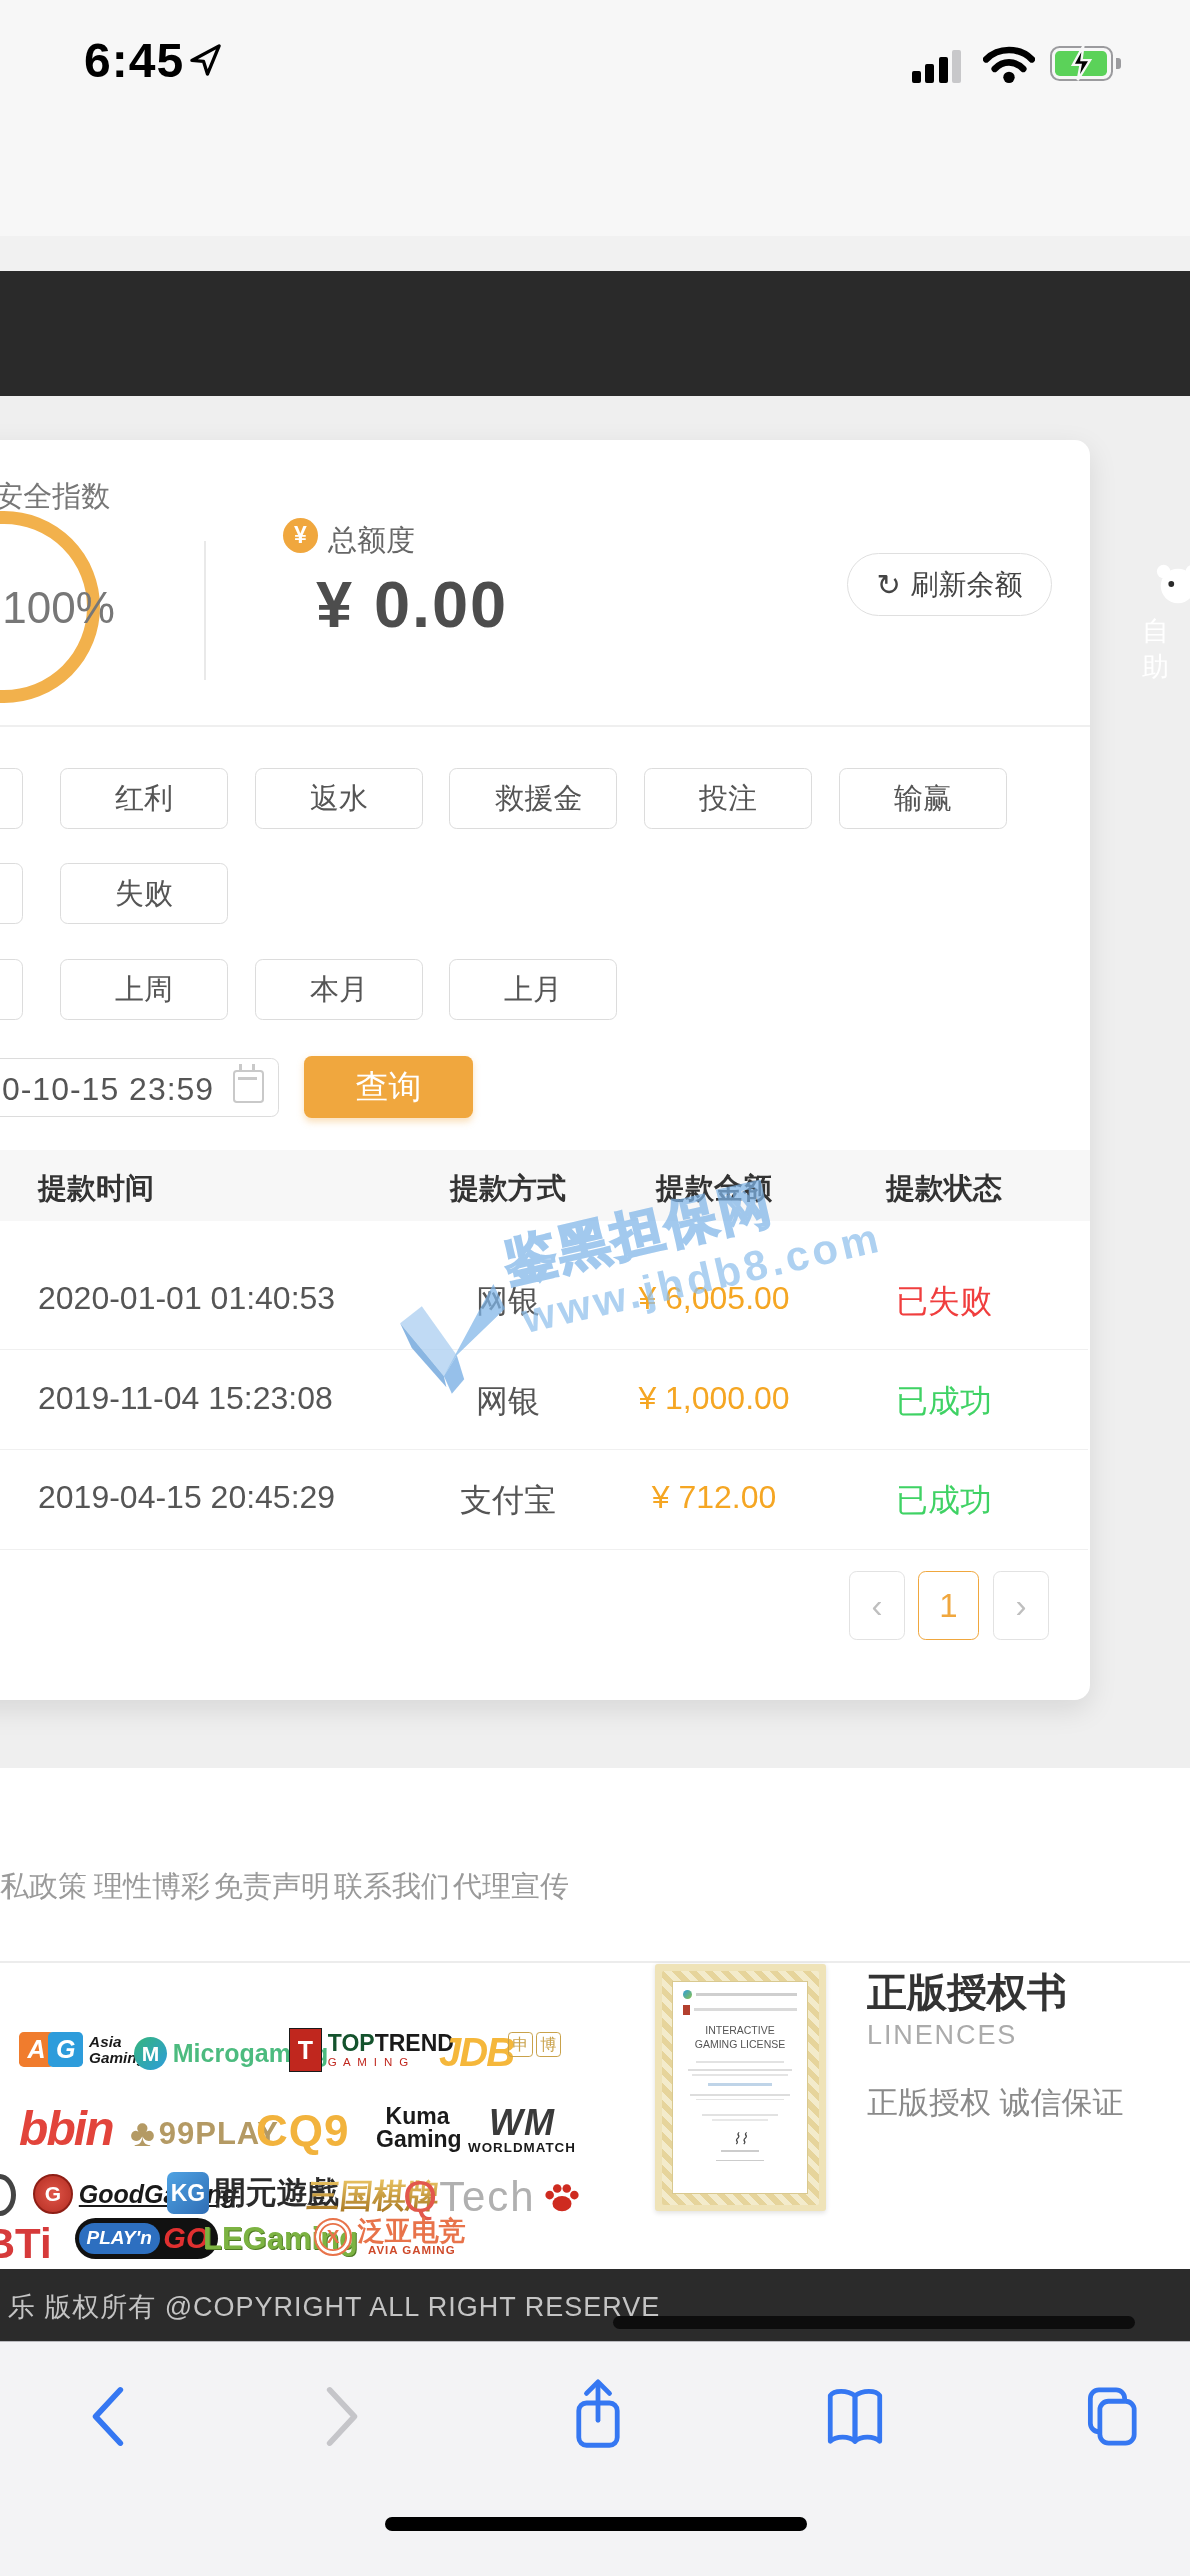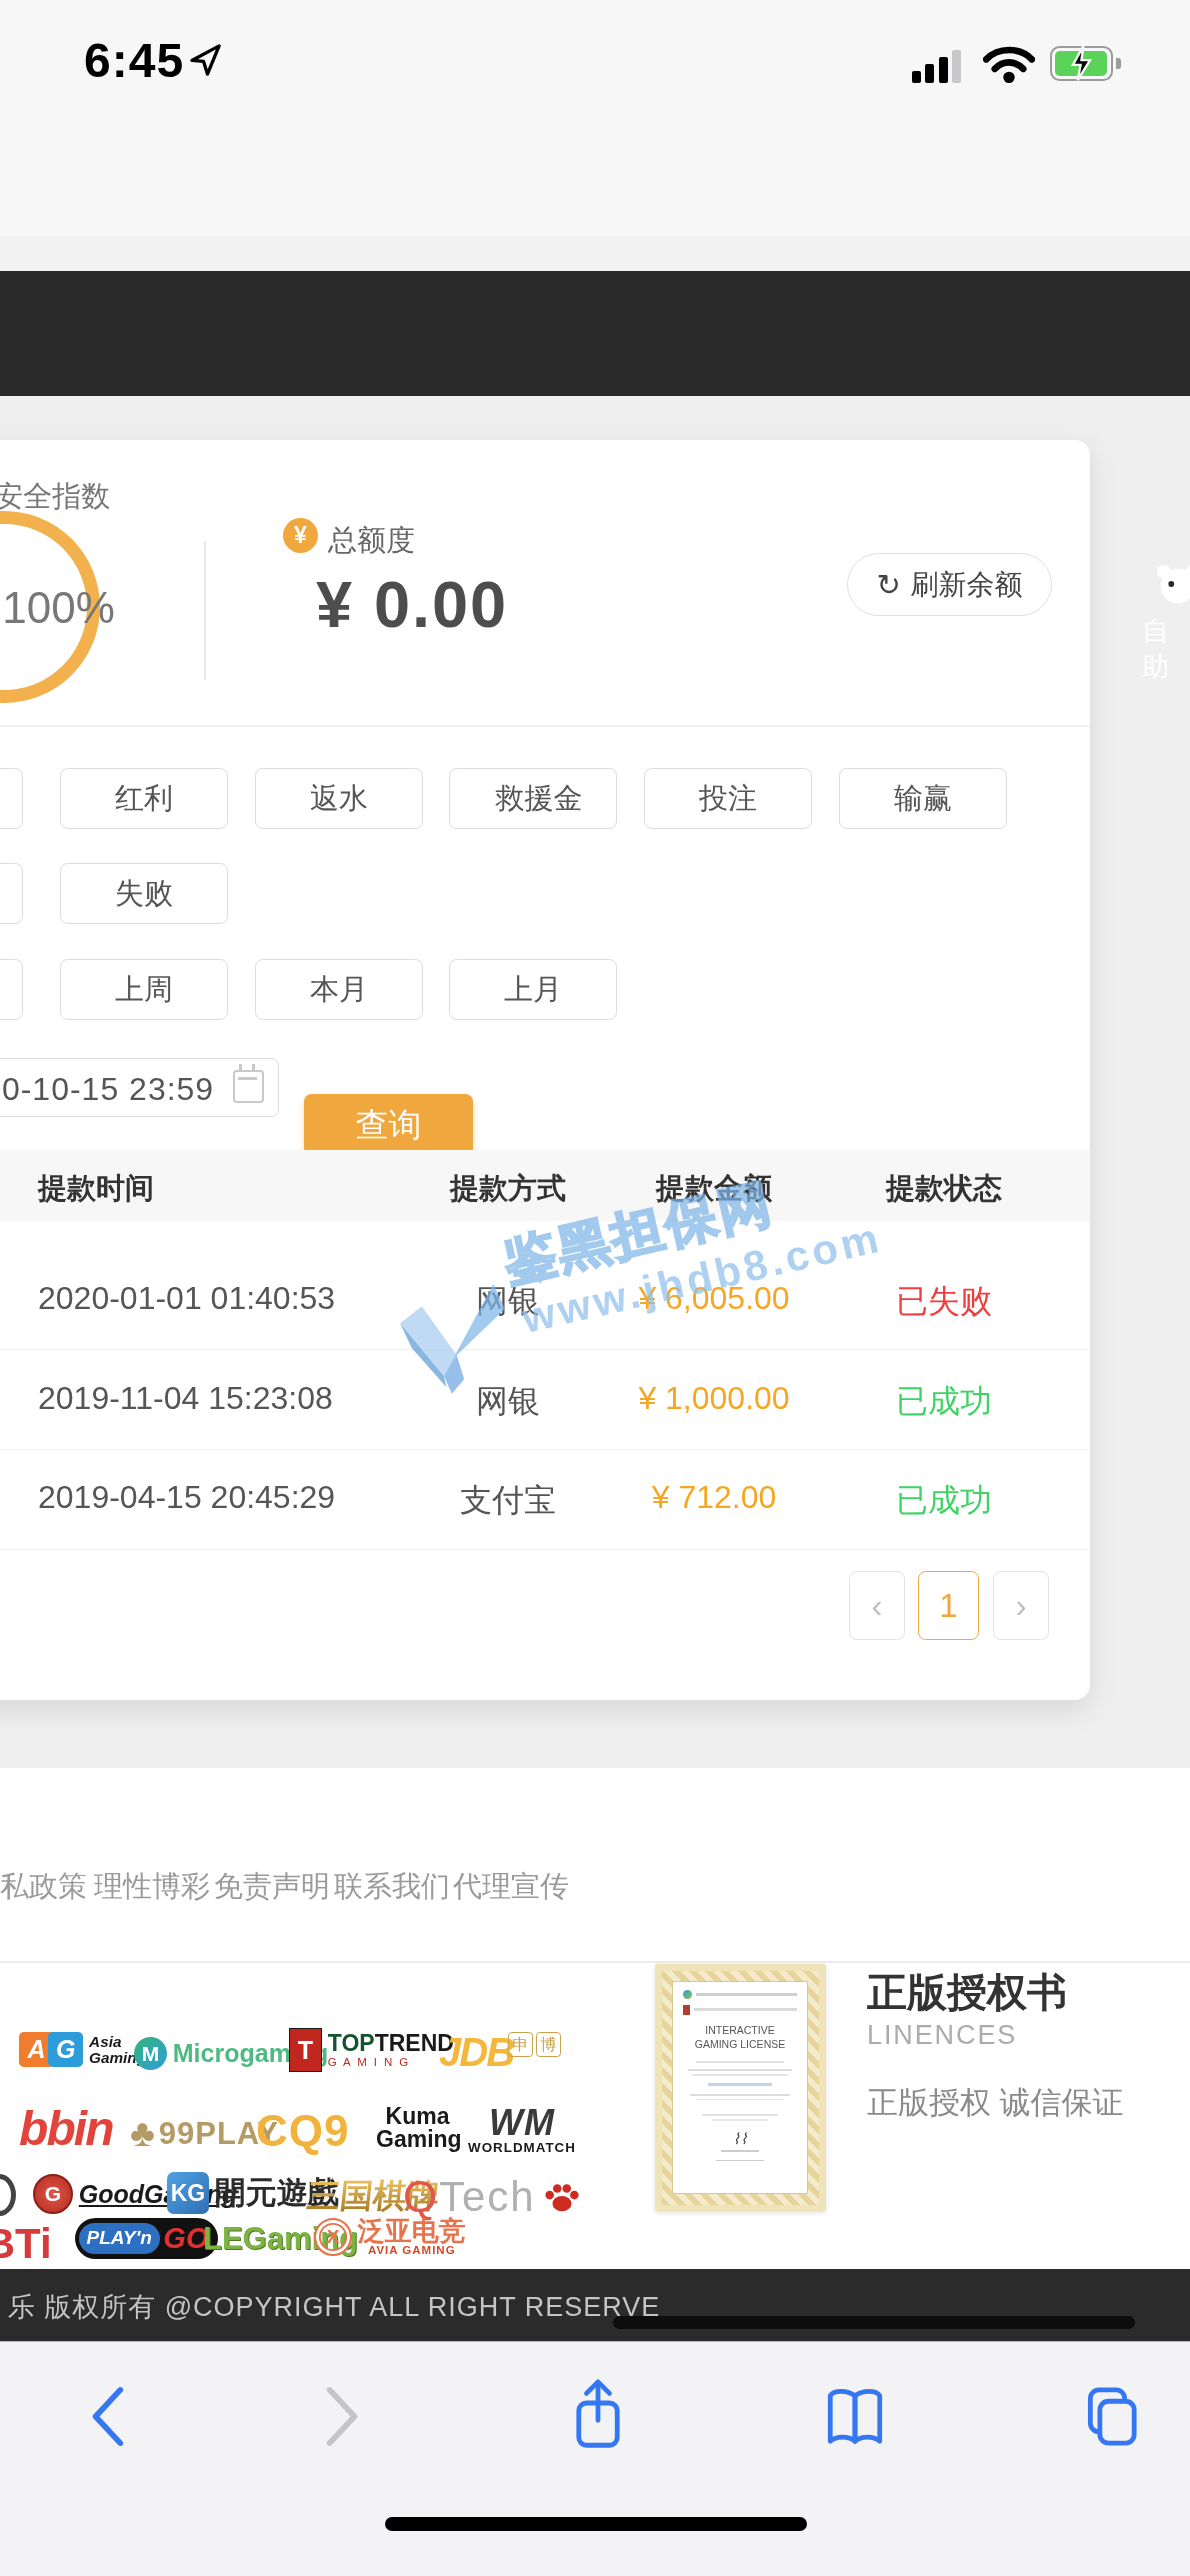--- a/index.html
+++ b/index.html
@@ -195,21 +195,21 @@
   <div class="abs fbtn" style="left:255px;top:959px;z-index:2;">本月</div>
   <div class="abs fbtn" style="left:449px;top:959px;z-index:2;">上月</div>
 
   <div class="abs" id="dateinput" style="z-index:2;"></div>
   <span class="abs" style="left:1.9px;top:1071px;font-size:32px;color:#555;letter-spacing:1px;z-index:3;">0-10-15 23:59</span>
   <span class="abs" style="left:233px;top:1070px;width:31px;height:33px;border:2.9px solid #C9C9C9;border-radius:3.8px;z-index:3;">
     <span class="abs" style="left:2.9px;top:4.8px;width:19px;height:2.9px;background:#C9C9C9;"></span>
     <span class="abs" style="left:3.8px;top:-7.7px;width:2.9px;height:7.7px;background:#C9C9C9;"></span>
     <span class="abs" style="left:17px;top:-7.7px;width:2.9px;height:7.7px;background:#C9C9C9;"></span>
   </span>
-  <div class="abs" id="querybtn" style="z-index:2;margin-top:38px;">
+  <div class="abs" id="querybtn" style="z-index:2;">
     <span>查询</span>
   </div>
 
   <div class="abs" id="thead" style="z-index:2;"></div>
   <span class="abs th" style="left:38px;top:1169px;z-index:3;">提款时间</span>
   <span class="abs th" style="left:412px;top:1169px;width:192px;text-align:center;z-index:3;">提款方式</span>
   <span class="abs th" style="left:594px;top:1169px;width:240px;text-align:center;z-index:3;">提款金额</span>
   <span class="abs th" style="left:848px;top:1169px;width:192px;text-align:center;z-index:3;">提款状态</span>
 
   <div>

